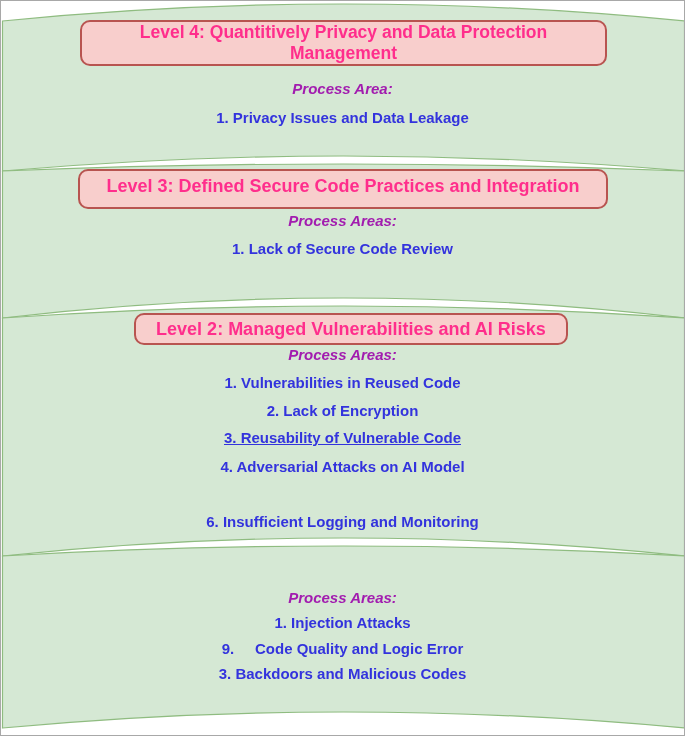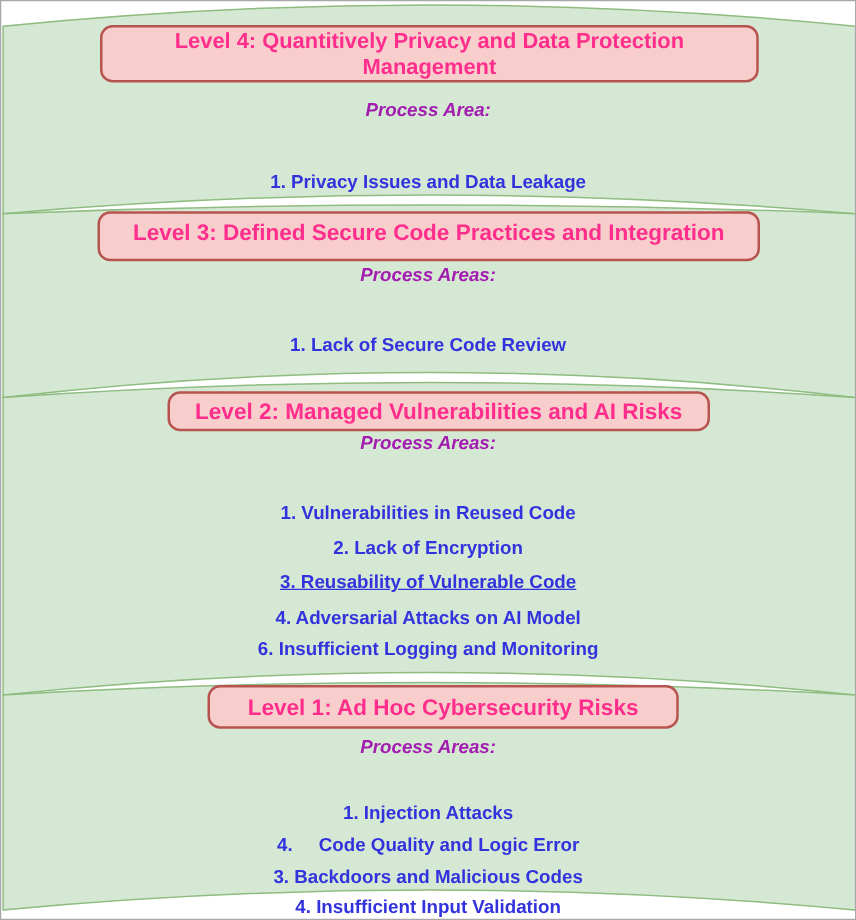--- a/index.html
+++ b/index.html
@@ -53,37 +53,36 @@
   }
   .pa-item {
     position: absolute;
     left: 0; right: 0;
     text-align: center;
     color: #3333dd;
     font-weight: bold;
     font-size: 15px;
     line-height: 16px;
     white-space: pre;
-    margin-top: 28px;
   }
   
   .lbl-l4 { top: 80px; }
   .lbl-l3 { top: 212px; }
   .lbl-l2 { top: 346px; }
   .lbl-l1 { top: 589px; }
   
   .it-l4-0 { top: 109px; }
   .it-l3-0 { top: 240px; }
   .it-l3-1 { top: 267px; }
   .it-l2-0 { top: 374px; }
   .it-l2-1 { top: 402px; }
   .it-l2-2 { top: 429px; text-decoration: underline; }
   .it-l2-3 { top: 458px; }
   .it-l2-4 { top: 486px; }
-  .it-l2-5 { top: 483px; }
+  .it-l2-5 { top: 513px; }
   .it-l1-0 { top: 614px; }
   .it-l1-1 { top: 640px; }
   .it-l1-2 { top: 665px; }
   .it-l1-3 { top: 689px; }
 </style>
 </head>
 <body>
 
 <div class="screen">
 
@@ -110,22 +109,18 @@
   <div class="level-box box-l2">
     <div class="box-title">Level 2: Managed Vulnerabilities and AI Risks</div>
   </div>
   <div class="section-label lbl-l2">Process Areas:</div>
   <div class="pa-item it-l2-0">1. Vulnerabilities in Reused Code</div>
   <div class="pa-item it-l2-1">2. Lack of Encryption</div>
   <div class="pa-item it-l2-2">3. Reusability of Vulnerable Code</div>
   <div class="pa-item it-l2-3">4. Adversarial Attacks on AI Model</div>
   <div class="pa-item it-l2-5">6. Insufficient Logging and Monitoring</div>
 
-  <div class="level-box box-l1">
-    <div class="box-title">Level 1: Ad Hoc Cybersecurity Risks</div>
-  </div>
   <div class="section-label lbl-l1">Process Areas:</div>
   <div class="pa-item it-l1-0">1. Injection Attacks</div>
-  <div class="pa-item it-l1-1">4.     Code Quality and Logic Error</div>
+  <div class="pa-item it-l1-1">9.     Code Quality and Logic Error</div>
   <div class="pa-item it-l1-2">3. Backdoors and Malicious Codes</div>
-  <div class="pa-item it-l1-3">4. Insufficient Input Validation</div>
 
 </div>
 
 </body></html>

